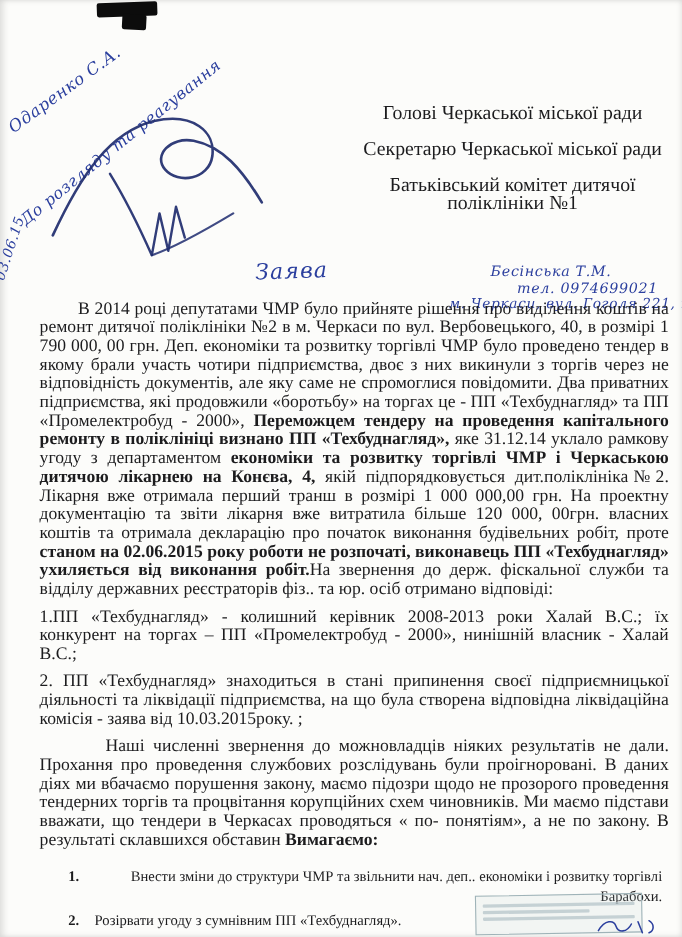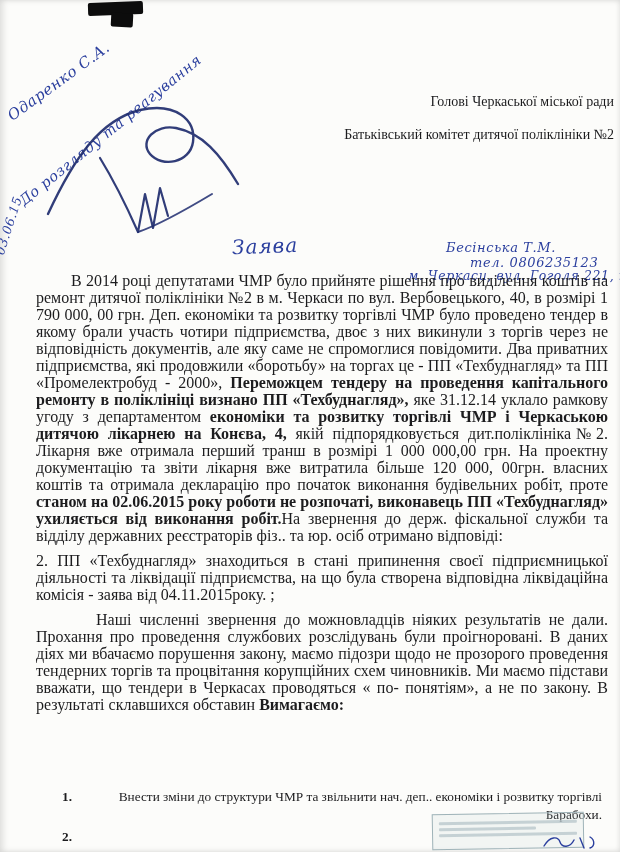--- a/index.html
+++ b/index.html
@@ -27,21 +27,21 @@
     white-space:nowrap;
   }
   .resolution-1{position:absolute;left:4px;top:110px;font-size:15px;transform:rotate(-36deg);transform-origin:left top;}
   .resolution-2{position:absolute;left:16px;top:196px;font-size:14.5px;transform:rotate(-39deg);transform-origin:left top;}
   .hand-date{position:absolute;left:-8px;top:252px;font-size:12.5px;transform:rotate(-72deg);transform-origin:left top;}
   .signature-svg{position:absolute;left:42px;top:66px;width:210px;height:175px;}
 
   
   .addr{
     position:absolute;left:318px;top:94px;width:296px;
-    text-align:right;font-size:14px;line-height:16px;
+    text-align:center;font-size:18px;line-height:16px;
   }
   .addr .line{margin-bottom:17px;}
   .addr .line + .line{margin-top:17px;}
   .hand-name{position:absolute;left:446px;top:240px;font-size:13px;}
   .hand-phone{position:absolute;left:470px;top:255px;font-size:13px;}
   .hand-addr{position:absolute;left:408px;top:268px;font-size:12.5px;}
   .hand-title{position:absolute;left:232px;top:234px;font-size:20px;letter-spacing:1px;transform:rotate(-2deg);}
 
   
   .body-text{
@@ -81,42 +81,45 @@
   <div class="hand hand-date">03.06.15</div>
 
   <svg class="signature-svg" viewBox="0 0 210 175">
     <path d="M6 148 C 32 92, 58 54, 98 44 C 134 36, 154 54, 151 76 C 148 97, 120 102, 108 88 C 97 75, 113 58, 134 62 C 160 67, 178 88, 196 118" fill="none" stroke="#1f2c6e" stroke-width="2.4" stroke-linecap="round" opacity="0.92"></path>
     <path d="M58 92 C 74 118, 88 148, 96 166 L 103 128 L 111 162 L 118 122 L 126 150" fill="none" stroke="#1f2c6e" stroke-width="2.2" stroke-linecap="round" stroke-linejoin="round" opacity="0.92"></path>
     <path d="M96 166 C 120 158, 150 140, 170 128" fill="none" stroke="#1f2c6e" stroke-width="2" stroke-linecap="round" opacity="0.85"></path>
   </svg>
 
   <div class="addr">
     <div class="line">Голові Черкаської міської ради</div>
-    <div class="line">Батьківський комітет дитячої поліклініки №2</div>
+    <div class="line">Секретарю Черкаської міської ради</div>
+    <div class="line">Батьківський комітет дитячої поліклініки №1</div>
   </div>
 
   <div class="hand hand-name">Бесінська Т.М.</div>
-  <div class="hand hand-phone">тел. 0806235123</div>
+  <div class="hand hand-phone">тел. 0974699021</div>
   <div class="hand hand-addr">м. Черкаси, вул. Гоголя 221, кв 207</div>
 
   <div class="hand hand-title">Заява</div>
 
   <div class="body-text">
     <p class="p-first"><span>В 2014 році депутатами ЧМР було прийняте рішення про виділення коштів на ремонт дитячої поліклініки №2 в м. Черкаси по вул. Вербовецького, 40, в розмірі 1 790 000, 00 грн. Деп. економіки та розвитку торгівлі ЧМР було проведено тендер в якому брали участь чотири підприємства, двоє з них викинули з торгів через не відповідність документів, але яку саме не спромоглися повідомити. Два приватних підприємства, які продовжили «боротьбу» на торгах це -  ПП «Техбуднагляд» та ПП «Промелектробуд - 2000», </span><b>Переможцем тендеру на проведення капітального ремонту в поліклініці визнано ПП «Техбуднагляд»,</b><span> яке 31.12.14 уклало рамкову угоду з департаментом </span><b>економіки та розвитку торгівлі ЧМР і Черкаською дитячою лікарнею на Конєва, 4,</b><span> якій підпорядковується дит.поліклініка№2. Лікарня вже отримала перший транш в розмірі 1 000 000,00 грн. На проектну документацію та звіти лікарня вже витратила більше 120 000, 00грн. власних коштів та отримала декларацію про початок виконання будівельних робіт, проте </span><b>станом на 02.06.2015 року роботи не розпочаті, виконавець ПП «Техбуднагляд» ухиляється від виконання робіт.</b><span>На звернення до держ. фіскальної служби та відділу державних реєстраторів фіз.. та юр. осіб  отримано відповіді:</span></p>
-    <p>2. ПП «Техбуднагляд» знаходиться в стані припинення своєї підприємницької діяльності та ліквідації підприємства, на що була створена відповідна ліквідаційна комісія  - заява від 04.11.2015року. ;</p>
+    <p>1.ПП «Техбуднагляд» -  колишний керівник 2008-2013 роки Халай В.С.; їх конкурент на торгах – ПП «Промелектробуд - 2000»,  нинішній власник -  Халай В.С.;</p>
+    <p>2. ПП «Техбуднагляд» знаходиться в стані припинення своєї підприємницької діяльності та ліквідації підприємства, на що була створена відповідна ліквідаційна комісія  - заява від 10.03.2015року. ;</p>
     <p class="p-final"><span>Наші  численні звернення  до можновладців ніяких результатів не дали. Прохання про проведення службових розслідувань були проігноровані. В даних діях ми вбачаємо порушення закону, маємо  підозри щодо не прозорого проведення тендерних торгів та процвітання корупційних схем чиновників. Ми  маємо підстави вважати, що тендери в Черкасах проводяться « по- понятіям», а не по закону. В результаті склавшихся обставин </span><b>Вимагаємо:</b></p>
   </div>
 
   <div class="demands">
     <div class="demand-row">
       <span class="demand-num">1.</span>
       <span class="demand-text">Внести зміни до структури ЧМР та звільнити нач. деп.. економіки і розвитку торгівлі Барабохи.</span>
     </div>
     <div class="demand-row">
       <span class="demand-num">2.</span>
+      <span class="demand-text">Розірвати угоду з сумнівним ПП «Техбуднагляд».</span>
     </div>
   </div>
 
   <div class="stamp">
     <div class="sline"></div>
     <div class="sline short"></div>
     <div class="sline"></div>
   </div>
 
   <svg class="hand-mark-svg" viewBox="0 0 60 20">

